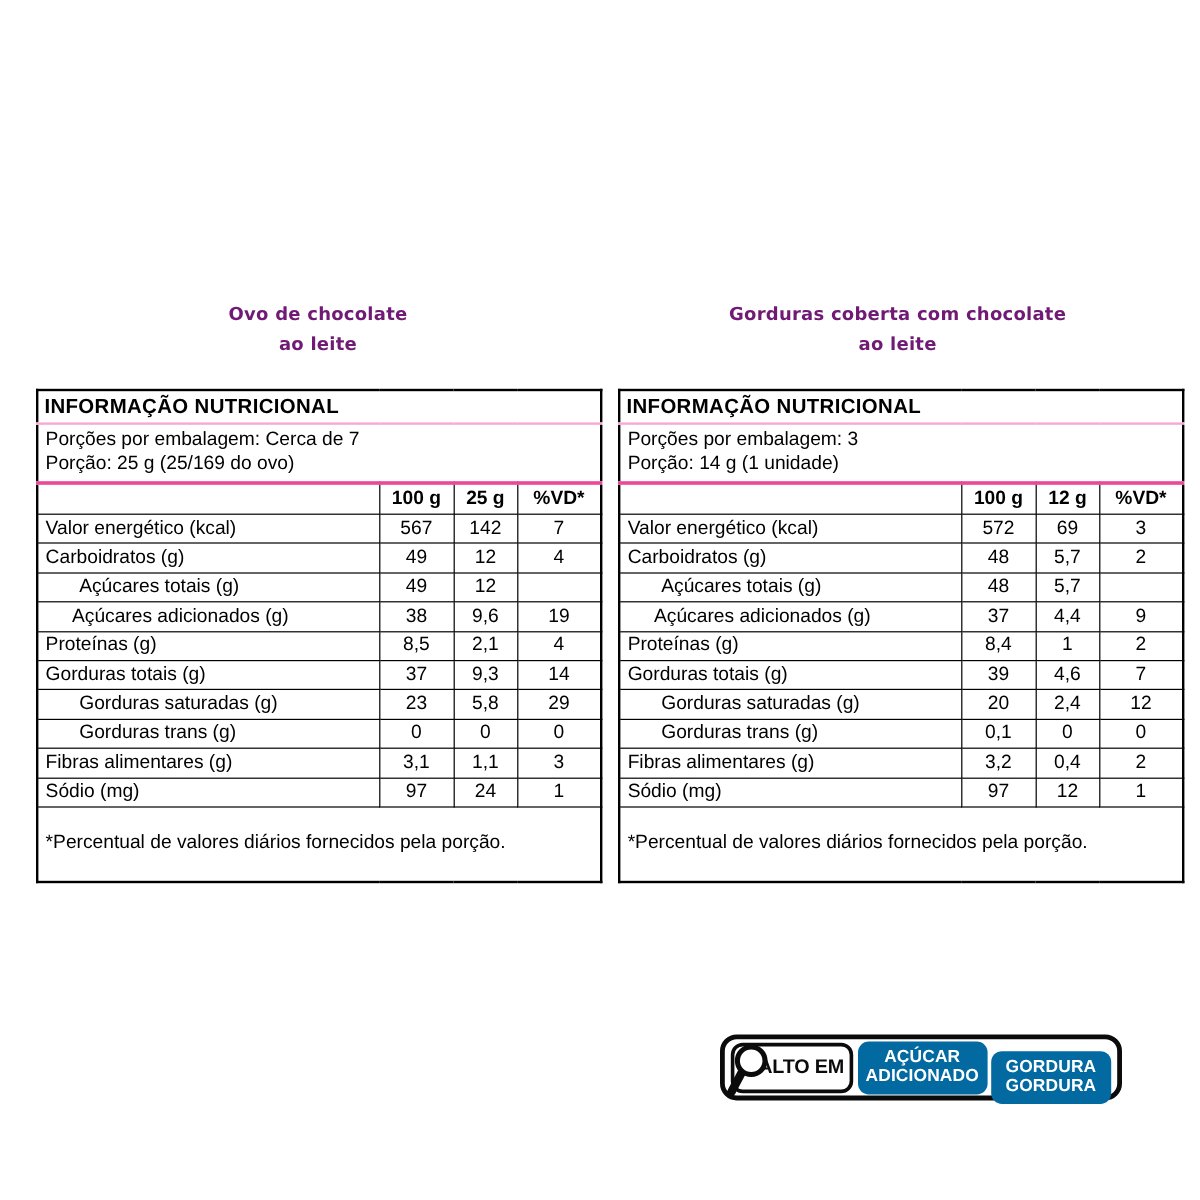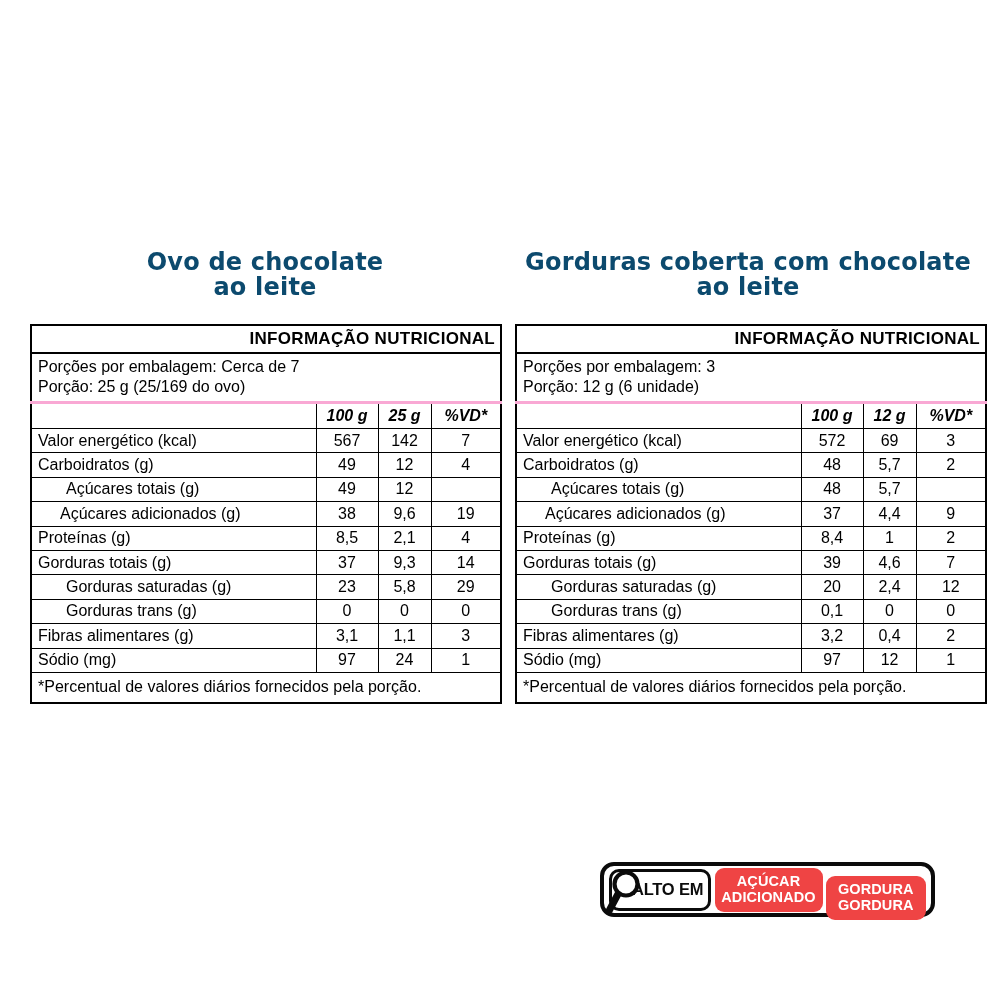--- a/index.html
+++ b/index.html
@@ -4,61 +4,61 @@
 <style>
   html,body{margin:0;padding:0;background:#ffffff;}
   .canvas{
     position:relative;width:1000px;height:1000px;background:#ffffff;
     font-family:"Liberation Sans",sans-serif;color:#000;
   }
   
   .product-title{
     position:absolute;top:250px;width:470px;text-align:center;
     font-family:"DejaVu Sans",sans-serif;font-weight:bold;
-    font-size:24px;line-height:25px;color:#0c4a6e;letter-spacing:.2px;
+    font-size:15px;line-height:25px;color:#701a75;letter-spacing:.2px;
   }
   .product-title.left{left:30px;}
   .product-title.right{left:513px;}
   
   .tables-wrap{position:absolute;left:30px;top:324px;display:flex;gap:13px;}
   table.nutri{
     border-collapse:collapse;table-layout:fixed;width:470px;
     border:2.5px solid #000;font-size:16px;
   }
   table.nutri td,table.nutri th{border:1.6px solid #000;padding:0 5px;vertical-align:middle;}
   tr.row-title th{
-    border-bottom:2px solid #000000;text-align:right;font-size:17px;
+    border-bottom:2px solid #f9a8d4;text-align:left;font-size:17px;
     font-weight:bold;height:26px;letter-spacing:.3px;
   }
-  tr.row-portions td{border-bottom:3px solid #f9a8d4;padding:3px 6px 4px 6px;line-height:20px;}
-  tr.row-cols th{height:24px;font-weight:bold;text-align:center;padding:0 2px;font-style:italic;}
+  tr.row-portions td{border-bottom:3px solid #ec4899;padding:3px 6px 4px 6px;line-height:20px;}
+  tr.row-cols th{height:24px;font-weight:bold;text-align:center;padding:0 2px;}
   tr.nutrient-row td{height:23.4px;}
   td.label{text-align:left;}
   td.label.ind0{padding-left:6px;}
   td.label.ind1{padding-left:34px;}
   td.label.ind2{padding-left:28px;}
   td.val{text-align:center;padding:0 2px;}
-  tr.row-foot td{height:25px;padding:2px 6px;}
+  tr.row-foot td{height:25px;padding:18px 6px;}
   
   .warn-badge{
     position:absolute;left:600px;top:862px;width:335px;height:55px;
     box-sizing:border-box;background:#fff;border:4px solid #0b0b0b;border-radius:14px;
     display:flex;align-items:center;justify-content:space-evenly;padding:0 2px;
   }
   .warn-altoem{
     position:relative;box-sizing:border-box;width:102px;height:42px;
     border:3px solid #0b0b0b;border-radius:10px;background:#fff;
     display:flex;align-items:center;justify-content:flex-end;padding-right:5px;
   }
   .warn-altoem .txt{
     font-weight:bold;font-size:16.5px;letter-spacing:-0.2px;white-space:nowrap;color:#0b0b0b;
   }
   .mag-svg{position:absolute;left:-10px;top:-5px;overflow:visible;}
   .warn-pill{
-    box-sizing:border-box;height:44px;background:#ef4444;color:#fff;border-radius:9px;
+    box-sizing:border-box;height:44px;background:#0369a1;color:#fff;border-radius:9px;
     display:flex;flex-direction:column;align-items:center;justify-content:center;
     font-weight:bold;font-size:14.5px;line-height:15.5px;letter-spacing:.1px;white-space:nowrap;
   }
   .warn-pill.p1{width:108px;}
   .warn-pill.p2{width:100px;margin-top:16px;}
 </style>
 </head>
 <body>
 
 <div class="canvas">
@@ -174,21 +174,21 @@
           <col style="width:53px">
           <col style="width:70px">
         </colgroup>
       <tbody>
         <tr class="row-title">
           <th colspan="4">INFORMAÇÃO NUTRICIONAL</th>
         </tr>
         <tr class="row-portions">
           <td colspan="4">
             <div>Porções por embalagem: 3</div>
-            <div>Porção: 12 g (6 unidade)</div>
+            <div>Porção: 14 g (1 unidade)</div>
           </td>
         </tr>
         <tr class="row-cols">
           <th></th>
           <th>100 g</th>
           <th>12 g</th>
           <th>%VD*</th>
         </tr>
       </tbody>
       <tbody>

